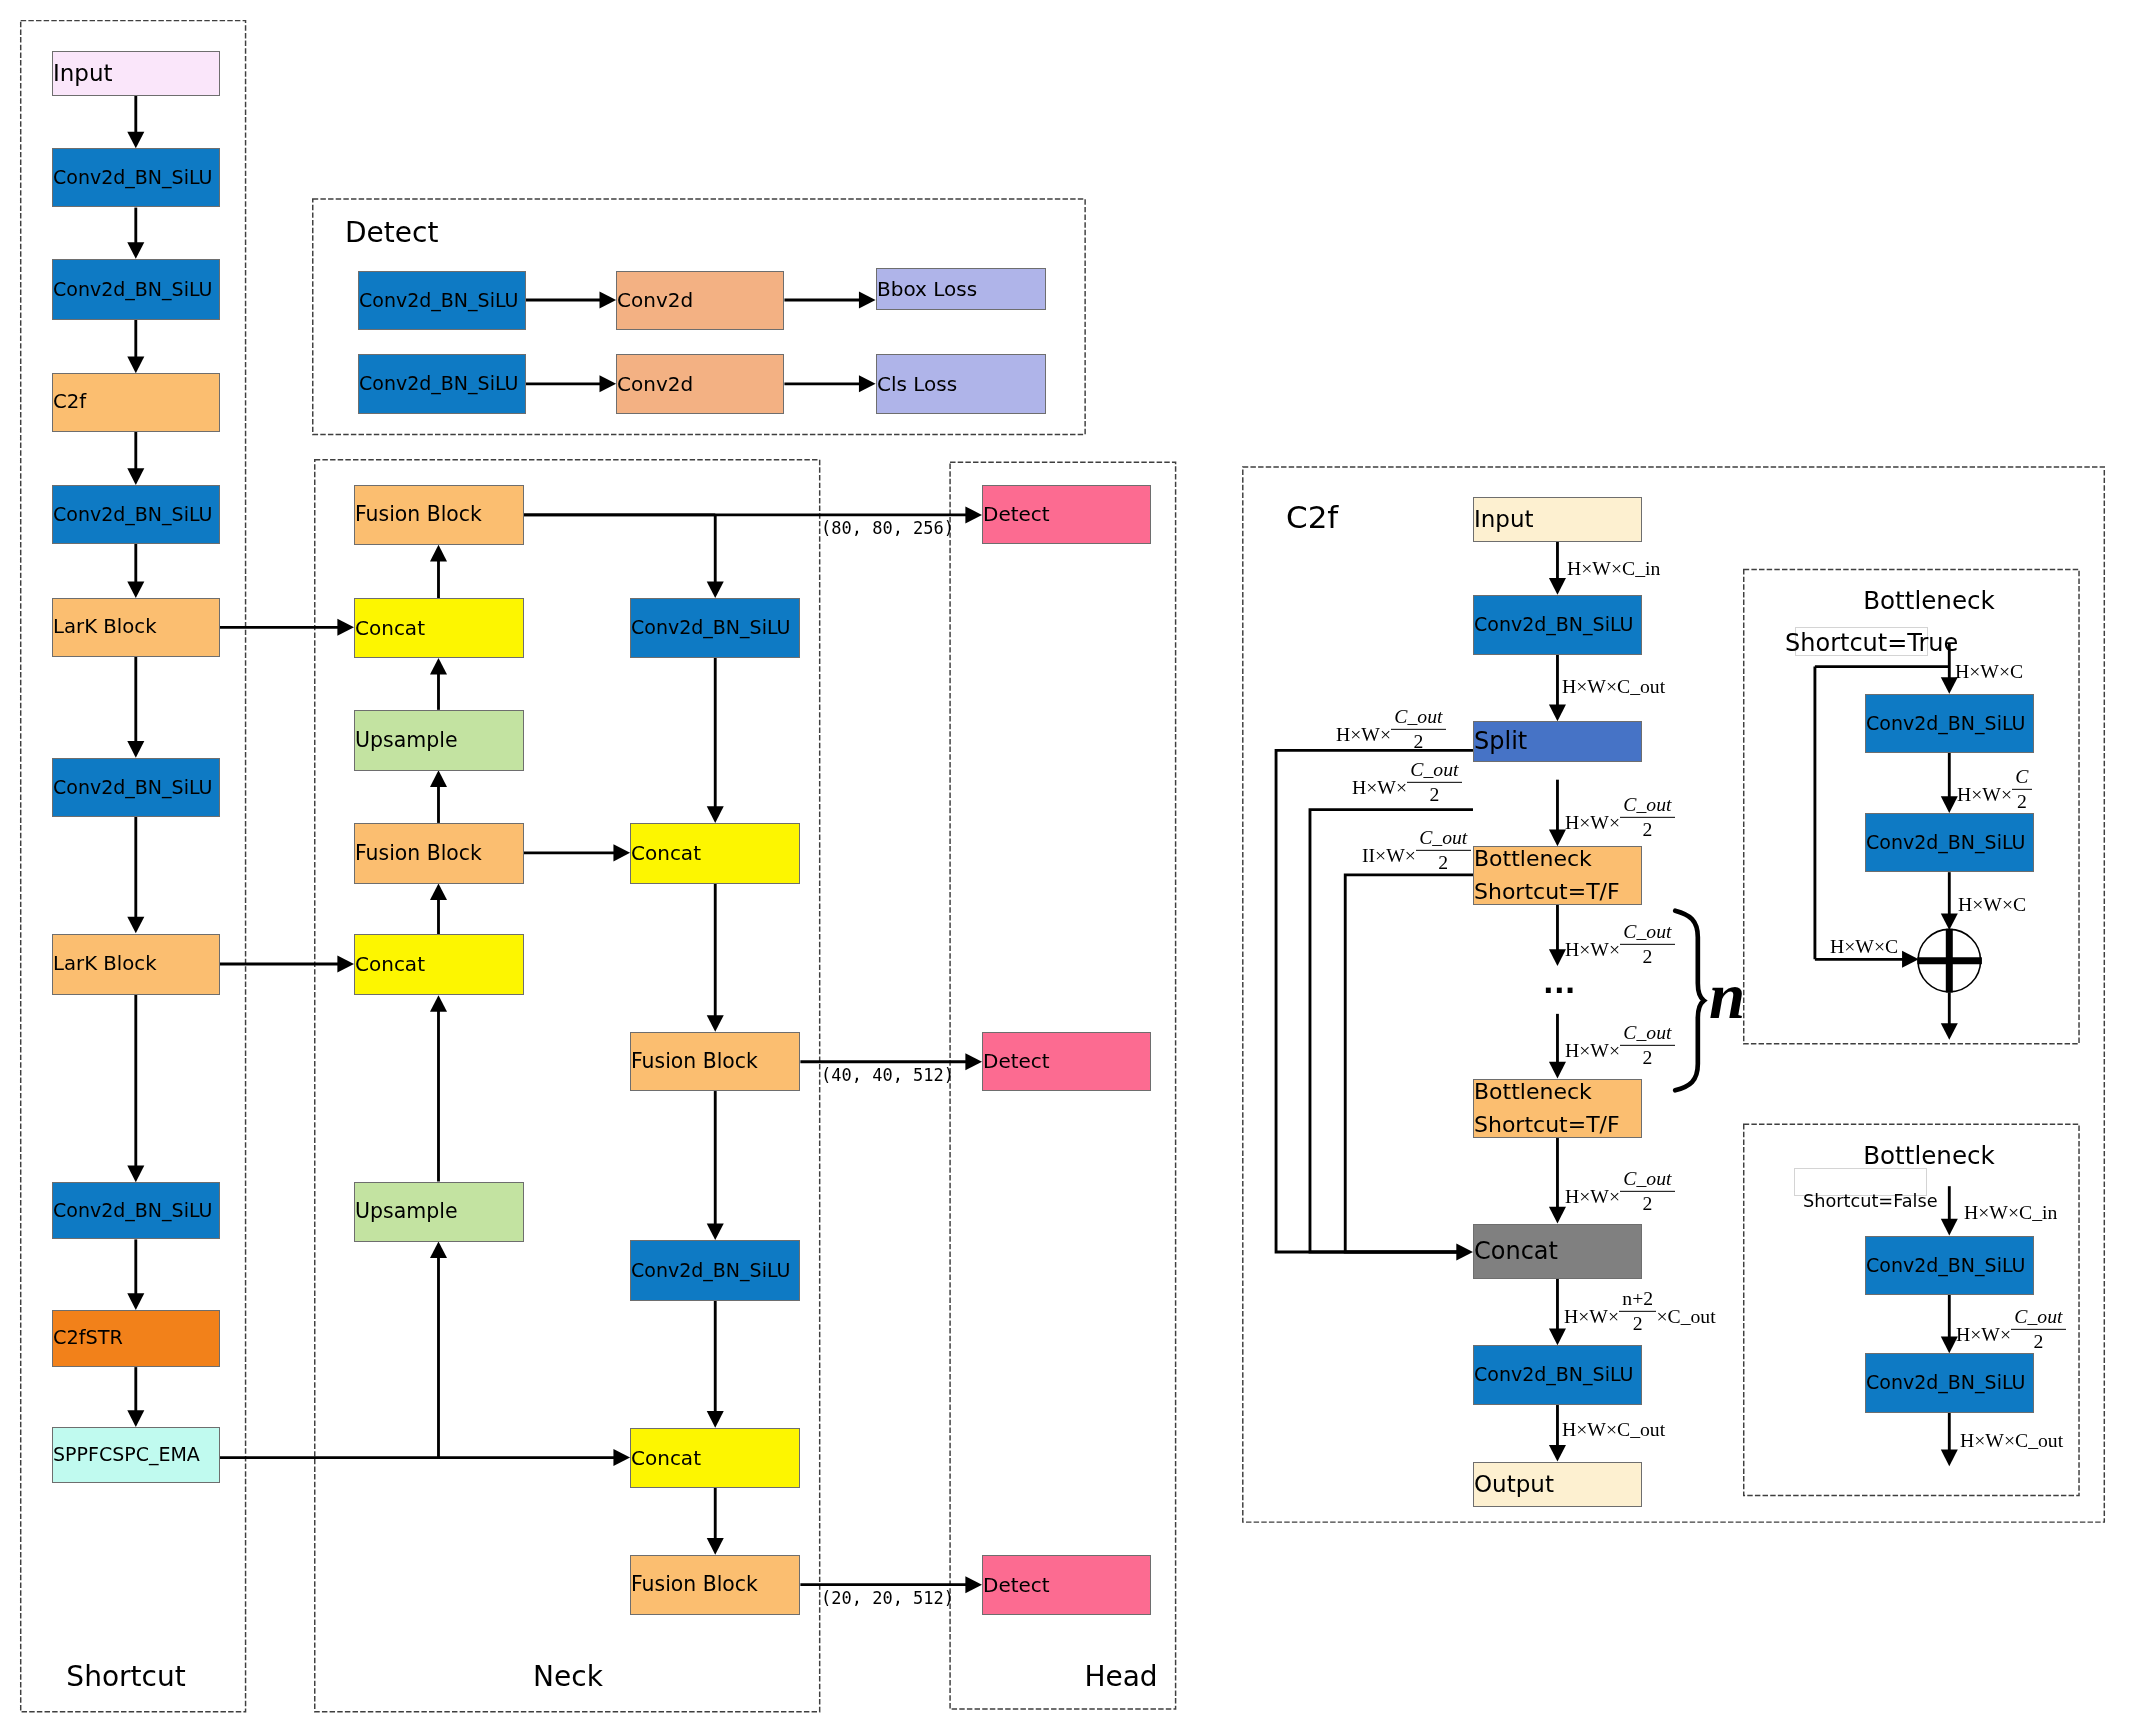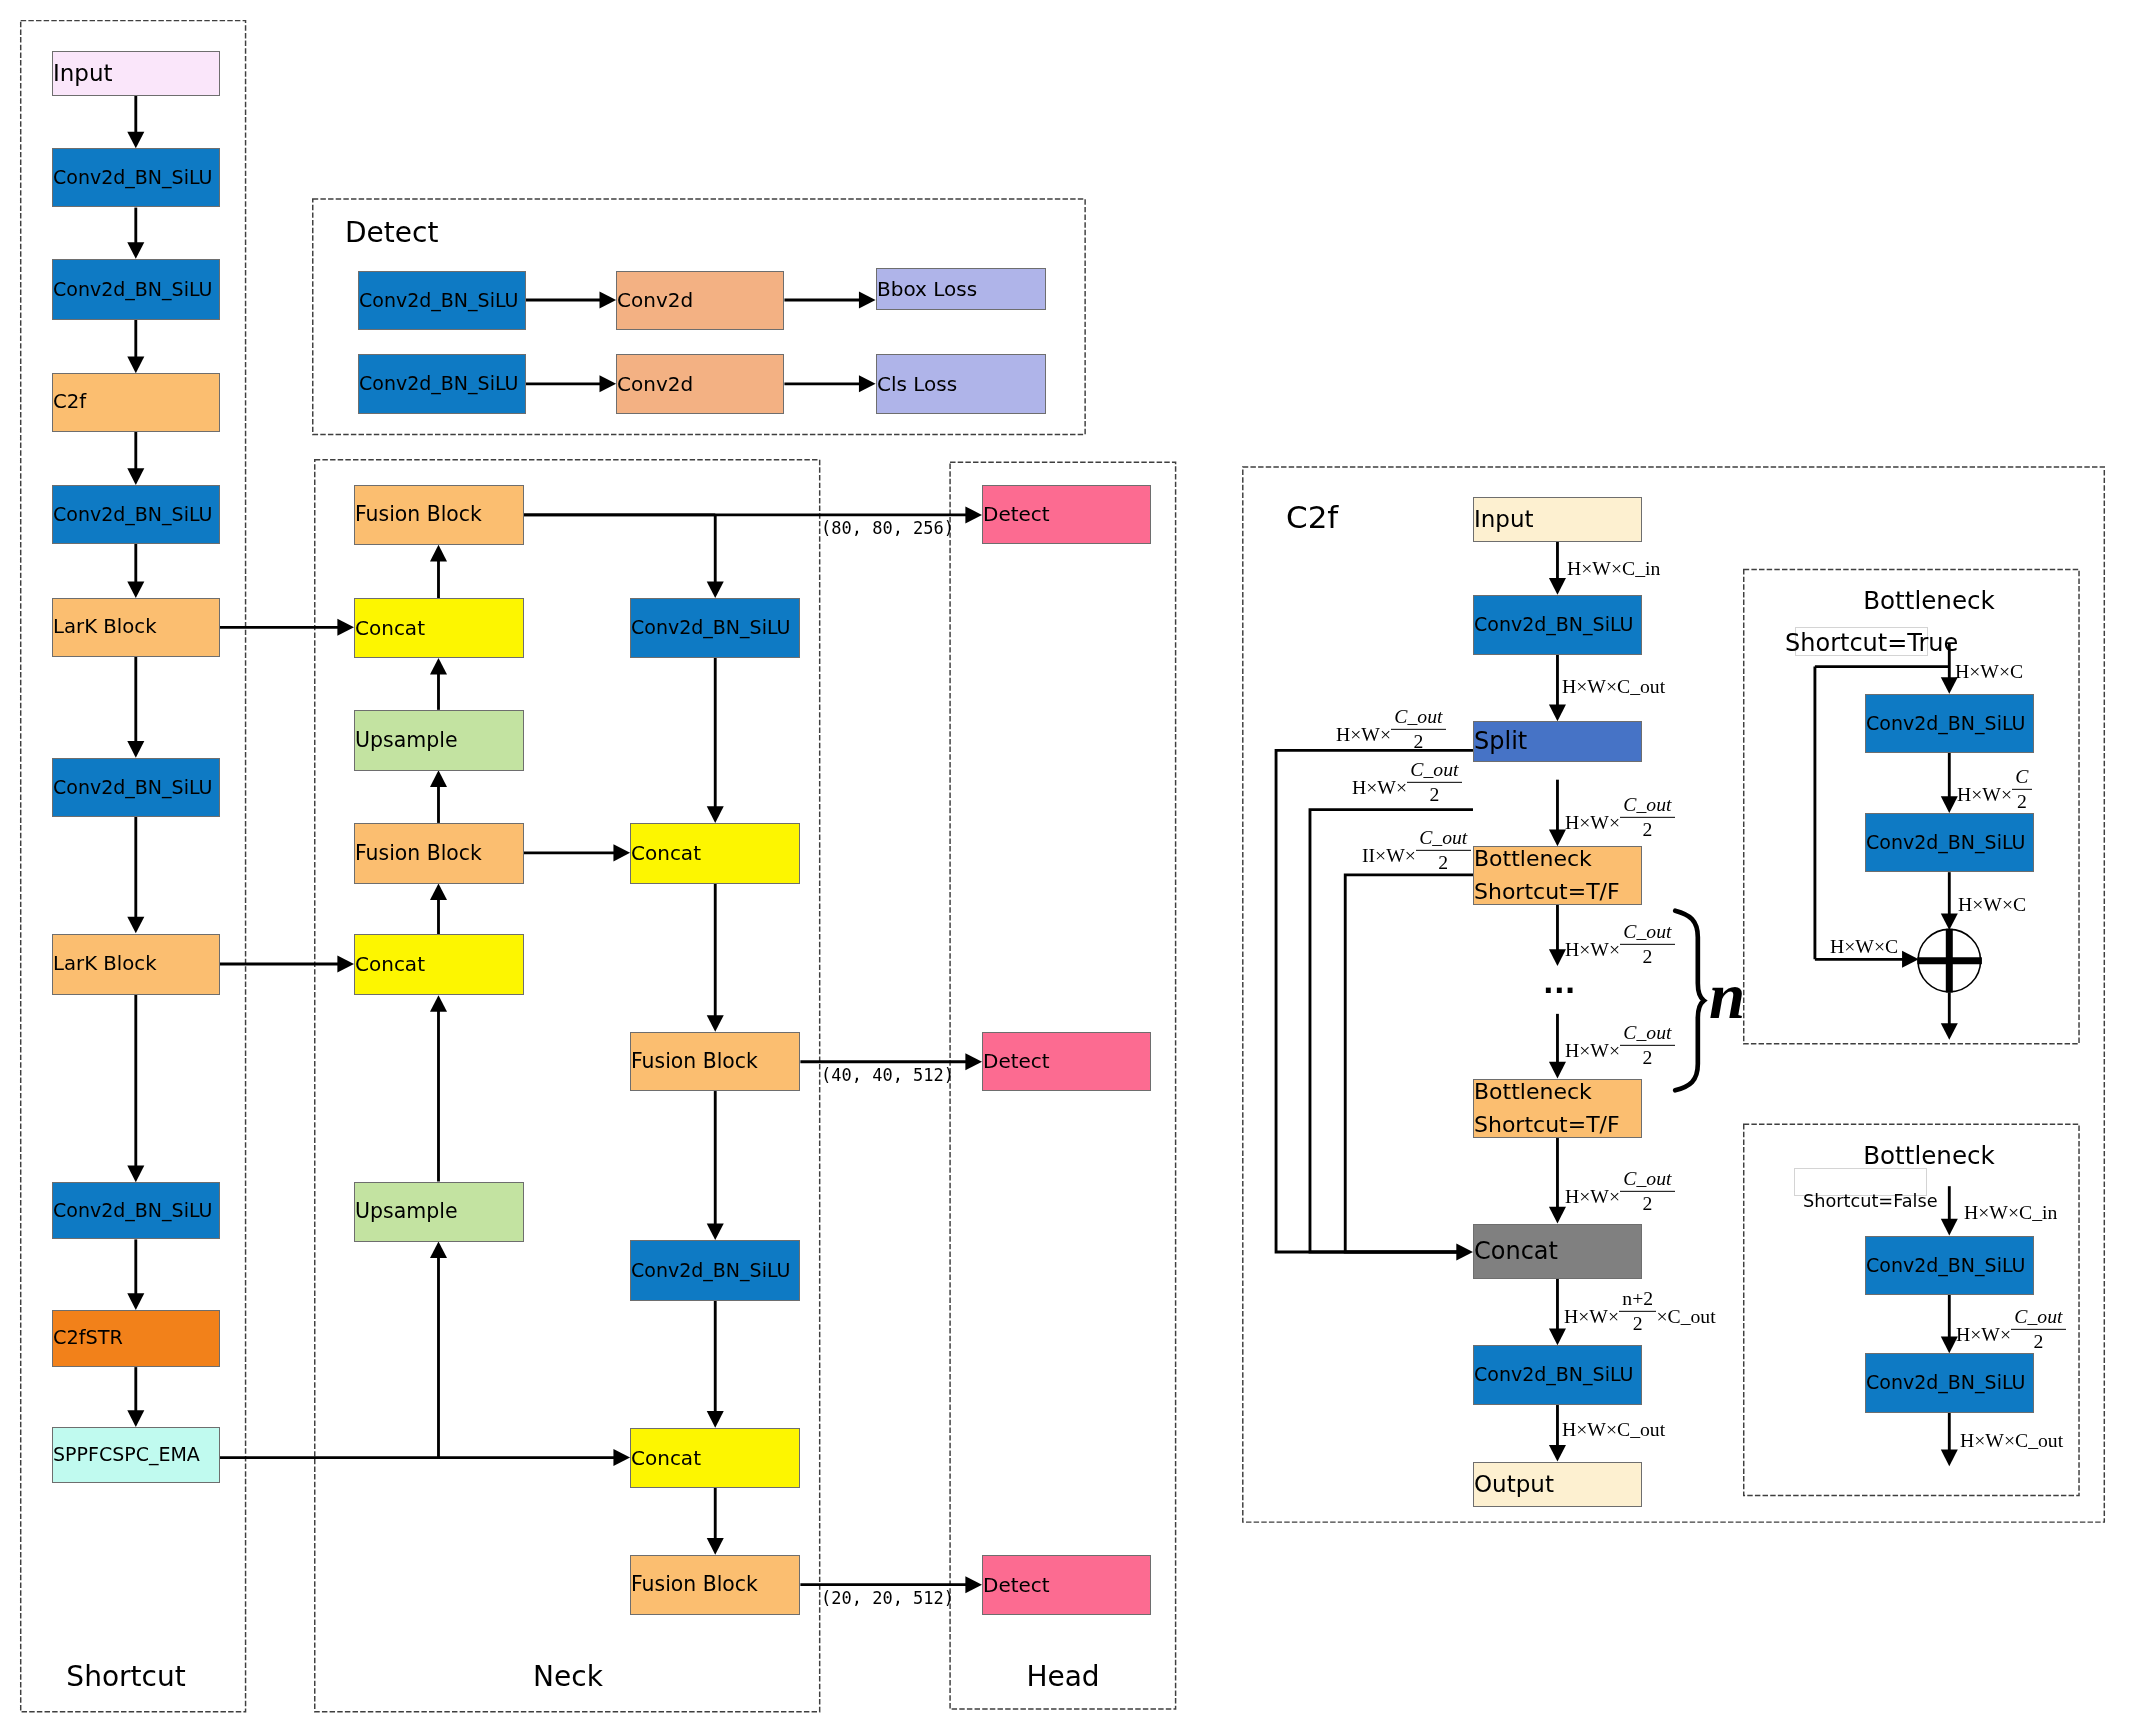--- a/index.html
+++ b/index.html
@@ -162,21 +162,21 @@
 <div class="node" style="left:1865px;top:1236px;width:169px;height:59px;background:#0E7AC4;font-size:19px">
       <span>Conv2d_BN_SiLU</span>
     </div>
 <div class="node" style="left:1865px;top:1353px;width:169px;height:60px;background:#0E7AC4;font-size:19px">
       <span>Conv2d_BN_SiLU</span>
     </div>
 <div class="sc-box" style="left:1794px;top:1168px;width:133px;height:28px"></div>
 <div class="sc-box" style="left:1795px;top:627px;width:133px;height:29px"></div>
 <div class="tl" style="left:126px;top:1677px;font-size:28px;font-family:'DejaVu Sans',sans-serif;font-weight:normal;font-style:normal;transform:translate(-50%,-50%);">Shortcut</div>
 <div class="tl" style="left:568px;top:1677px;font-size:28px;font-family:'DejaVu Sans',sans-serif;font-weight:normal;font-style:normal;transform:translate(-50%,-50%);">Neck</div>
-<div class="tl" style="left:1063px;top:1677px;font-size:28px;font-family:'DejaVu Sans',sans-serif;font-weight:normal;font-style:normal;transform:translate(-50%,-50%);">Head</div>
+<div class="tl" style="left:1121px;top:1677px;font-size:28px;font-family:'DejaVu Sans',sans-serif;font-weight:normal;font-style:normal;transform:translate(-50%,-50%);">Head</div>
 <div class="tl" style="left:345px;top:233px;font-size:28px;font-family:'DejaVu Sans',sans-serif;font-weight:normal;font-style:normal;transform:translate(0,-50%);">Detect</div>
 <div class="tl" style="left:1286px;top:517px;font-size:31px;font-family:'DejaVu Sans',sans-serif;font-weight:normal;font-style:normal;transform:translate(0,-50%);">C2f</div>
 <div class="tl" style="left:1929px;top:601px;font-size:24.6px;font-family:'DejaVu Sans',sans-serif;font-weight:normal;font-style:normal;transform:translate(-50%,-50%);">Bottleneck</div>
 <div class="tl" style="left:1929px;top:1156px;font-size:24.6px;font-family:'DejaVu Sans',sans-serif;font-weight:normal;font-style:normal;transform:translate(-50%,-50%);">Bottleneck</div>
 <div class="tl" style="left:821px;top:528px;font-size:17px;font-family:'DejaVu Sans Mono',monospace;font-weight:normal;font-style:normal;transform:translate(0,-50%);">(80, 80, 256)</div>
 <div class="tl" style="left:821px;top:1075px;font-size:17px;font-family:'DejaVu Sans Mono',monospace;font-weight:normal;font-style:normal;transform:translate(0,-50%);">(40, 40, 512)</div>
 <div class="tl" style="left:821px;top:1598px;font-size:17px;font-family:'DejaVu Sans Mono',monospace;font-weight:normal;font-style:normal;transform:translate(0,-50%);">(20, 20, 512)</div>
 <div class="tl" style="left:1567px;top:569px;font-size:19.7px;font-family:'Liberation Serif',serif;font-weight:normal;font-style:normal;transform:translate(0,-50%);">H×W×C_in</div>
 <div class="tl" style="left:1562px;top:687px;font-size:19.7px;font-family:'Liberation Serif',serif;font-weight:normal;font-style:normal;transform:translate(0,-50%);">H×W×C_out</div>
 <div class="tl frac-wrap" style="left:1336px;top:729px;font-size:19.7px">

